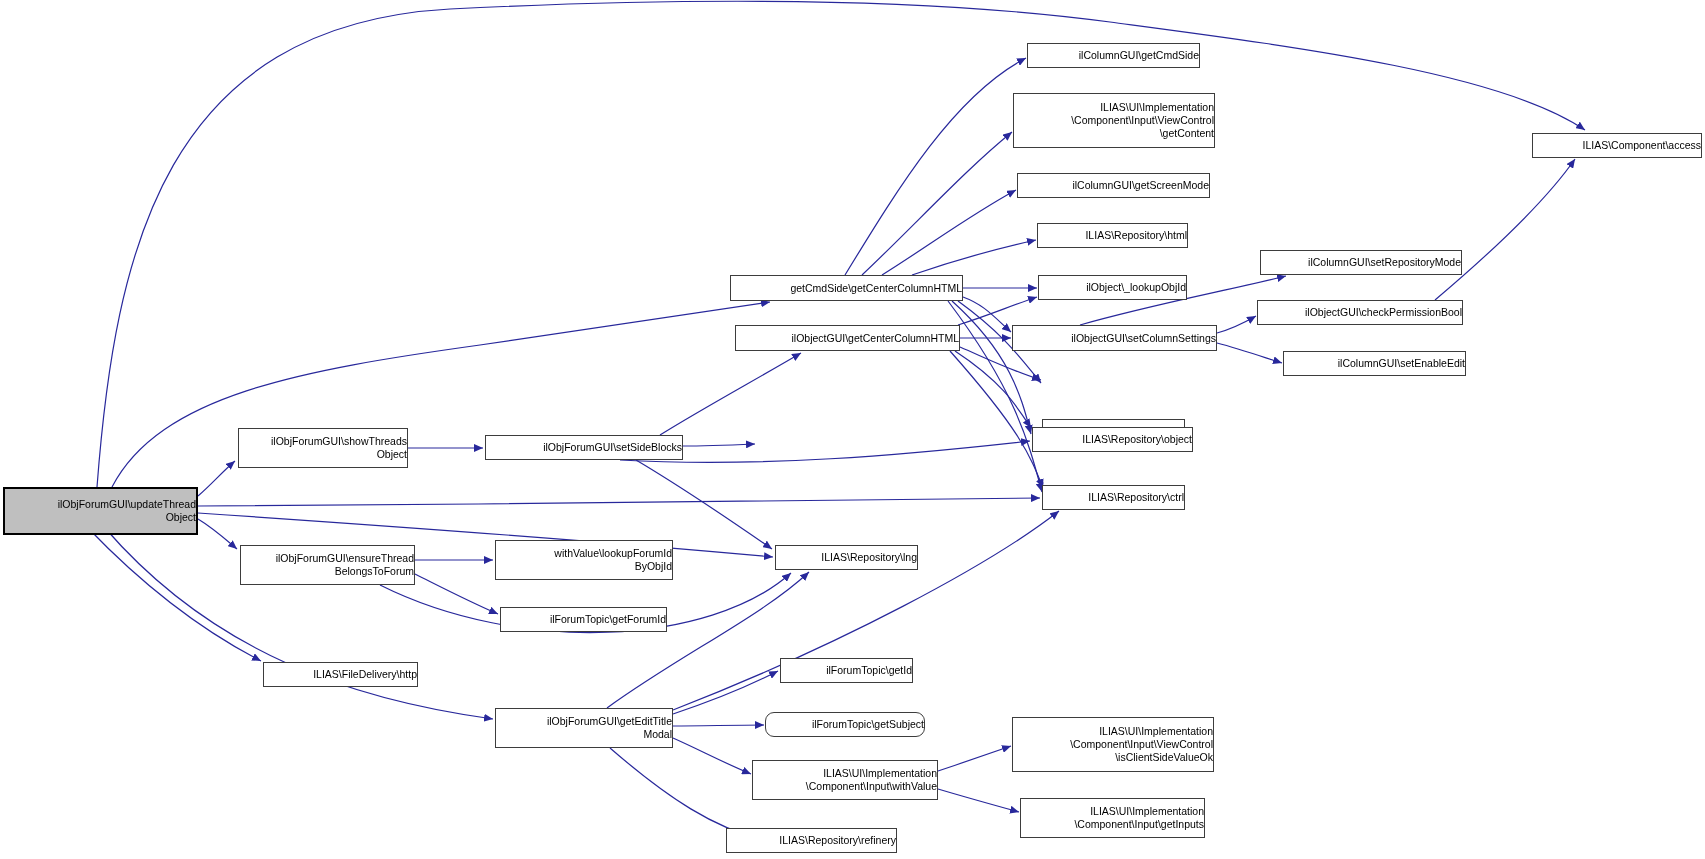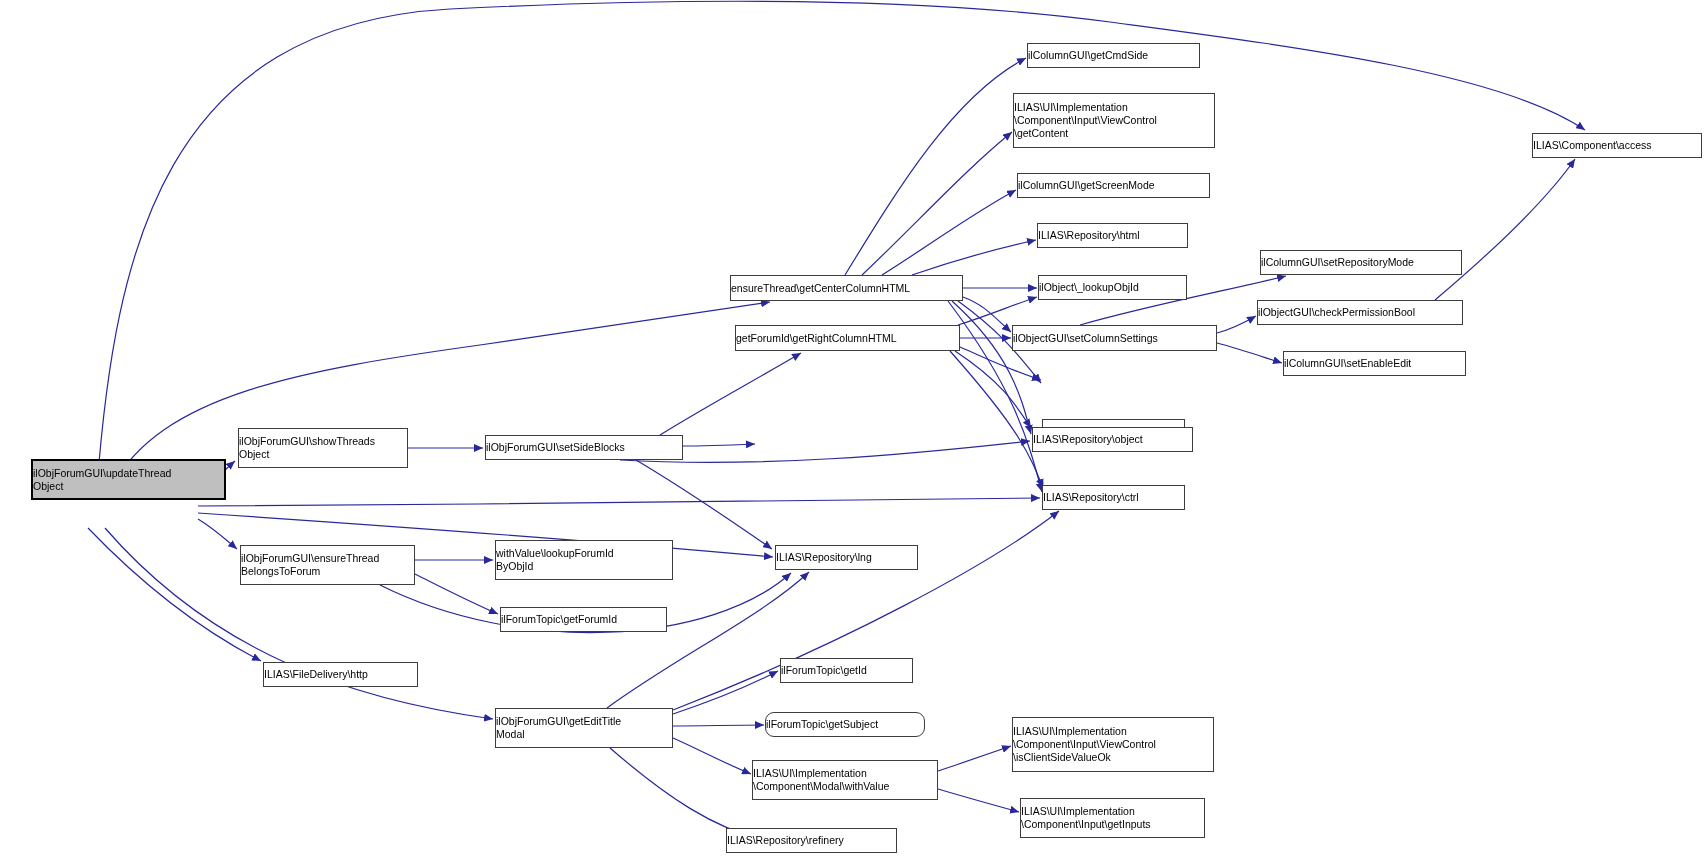--- a/index.html
+++ b/index.html
@@ -29,21 +29,21 @@
     height: 859px;
     z-index: 2;
   }
   .node {
     position: absolute;
     box-sizing: border-box;
     background: #ffffff;
     border: 1px solid #3d3d3d;
     display: flex;
     flex-direction: column;
-    align-items: flex-start;
+    align-items: flex-end;
     justify-content: center;
     text-align: center;
     font-size: 10.5px;
     line-height: 13px;
     color: #000000;
     white-space: nowrap;
     cursor: pointer;
   }
   .node.root {
     background: #bfbfbf;
@@ -105,21 +105,21 @@
         <path class="edge" d="M 950,351 C 1020,430 1030,455 1043,488" marker-end="url(#arrow)" stroke="#28289b"></path>
         <path class="edge" d="M 1080,325 C 1150,305 1225,291 1286,276" marker-end="url(#arrow)" stroke="#28289b"></path>
         <path class="edge" d="M 1217,333 C 1232,329 1242,324 1256,316" marker-end="url(#arrow)" stroke="#28289b"></path>
         <path class="edge" d="M 1217,343 C 1240,349 1260,356 1282,363" marker-end="url(#arrow)" stroke="#28289b"></path>
         <path class="edge" d="M 1435,300 C 1500,245 1550,195 1575,159" marker-end="url(#arrow)" stroke="#28289b"></path>
         <path class="edge" d="M 938,771 C 962,763 985,755 1011,746" marker-end="url(#arrow)" stroke="#28289b"></path>
         <path class="edge" d="M 938,789 C 965,797 990,804 1019,812" marker-end="url(#arrow)" stroke="#28289b"></path>
       </g>
   </svg>
   <div id="node-layer">
-      <div class="node root" style="left: 3px; top: 459px; width: 195px; height: 41px; margin-left: 28px;">
+      <div class="node root" style="left: 3px; top: 487px; width: 195px; height: 48px;">
         <span>ilObjForumGUI\updateThread</span>
         <span>Object</span>
       </div>
       <div class="node" style="left: 238px; top: 428px; width: 170px; height: 40px;">
         <span>ilObjForumGUI\showThreads</span>
         <span>Object</span>
       </div>
       <div class="node" style="left: 240px; top: 545px; width: 175px; height: 40px;">
         <span>ilObjForumGUI\ensureThread</span>
         <span>BelongsToForum</span>
@@ -145,30 +145,30 @@
         <span>ILIAS\Repository\lng</span>
       </div>
       <div class="node" style="left: 780px; top: 658px; width: 133px; height: 25px;">
         <span>ilForumTopic\getId</span>
       </div>
       <div class="node" style="left: 765px; top: 712px; width: 160px; height: 25px; border-radius: 9px;">
         <span>ilForumTopic\getSubject</span>
       </div>
       <div class="node" style="left: 752px; top: 760px; width: 186px; height: 40px;">
         <span>ILIAS\UI\Implementation</span>
-        <span>\Component\Modal\withValue</span>
+        <span>\Component\Input\withValue</span>
       </div>
       <div class="node" style="left: 726px; top: 828px; width: 171px; height: 25px;">
         <span>ILIAS\Repository\refinery</span>
       </div>
       <div class="node" style="left: 730px; top: 275px; width: 233px; height: 26px;">
-        <span>ensureThread\getCenterColumnHTML</span>
+        <span>getCmdSide\getCenterColumnHTML</span>
       </div>
       <div class="node" style="left: 735px; top: 325px; width: 225px; height: 26px;">
-        <span>getForumId\getRightColumnHTML</span>
+        <span>ilObjectGUI\getCenterColumnHTML</span>
       </div>
       <div class="node" style="left: 1027px; top: 43px; width: 173px; height: 25px;">
         <span>ilColumnGUI\getCmdSide</span>
       </div>
       <div class="node" style="left: 1013px; top: 93px; width: 202px; height: 55px;">
         <span>ILIAS\UI\Implementation</span>
         <span>\Component\Input\ViewControl</span>
         <span>\getContent</span>
       </div>
       <div class="node" style="left: 1017px; top: 173px; width: 193px; height: 25px;">

